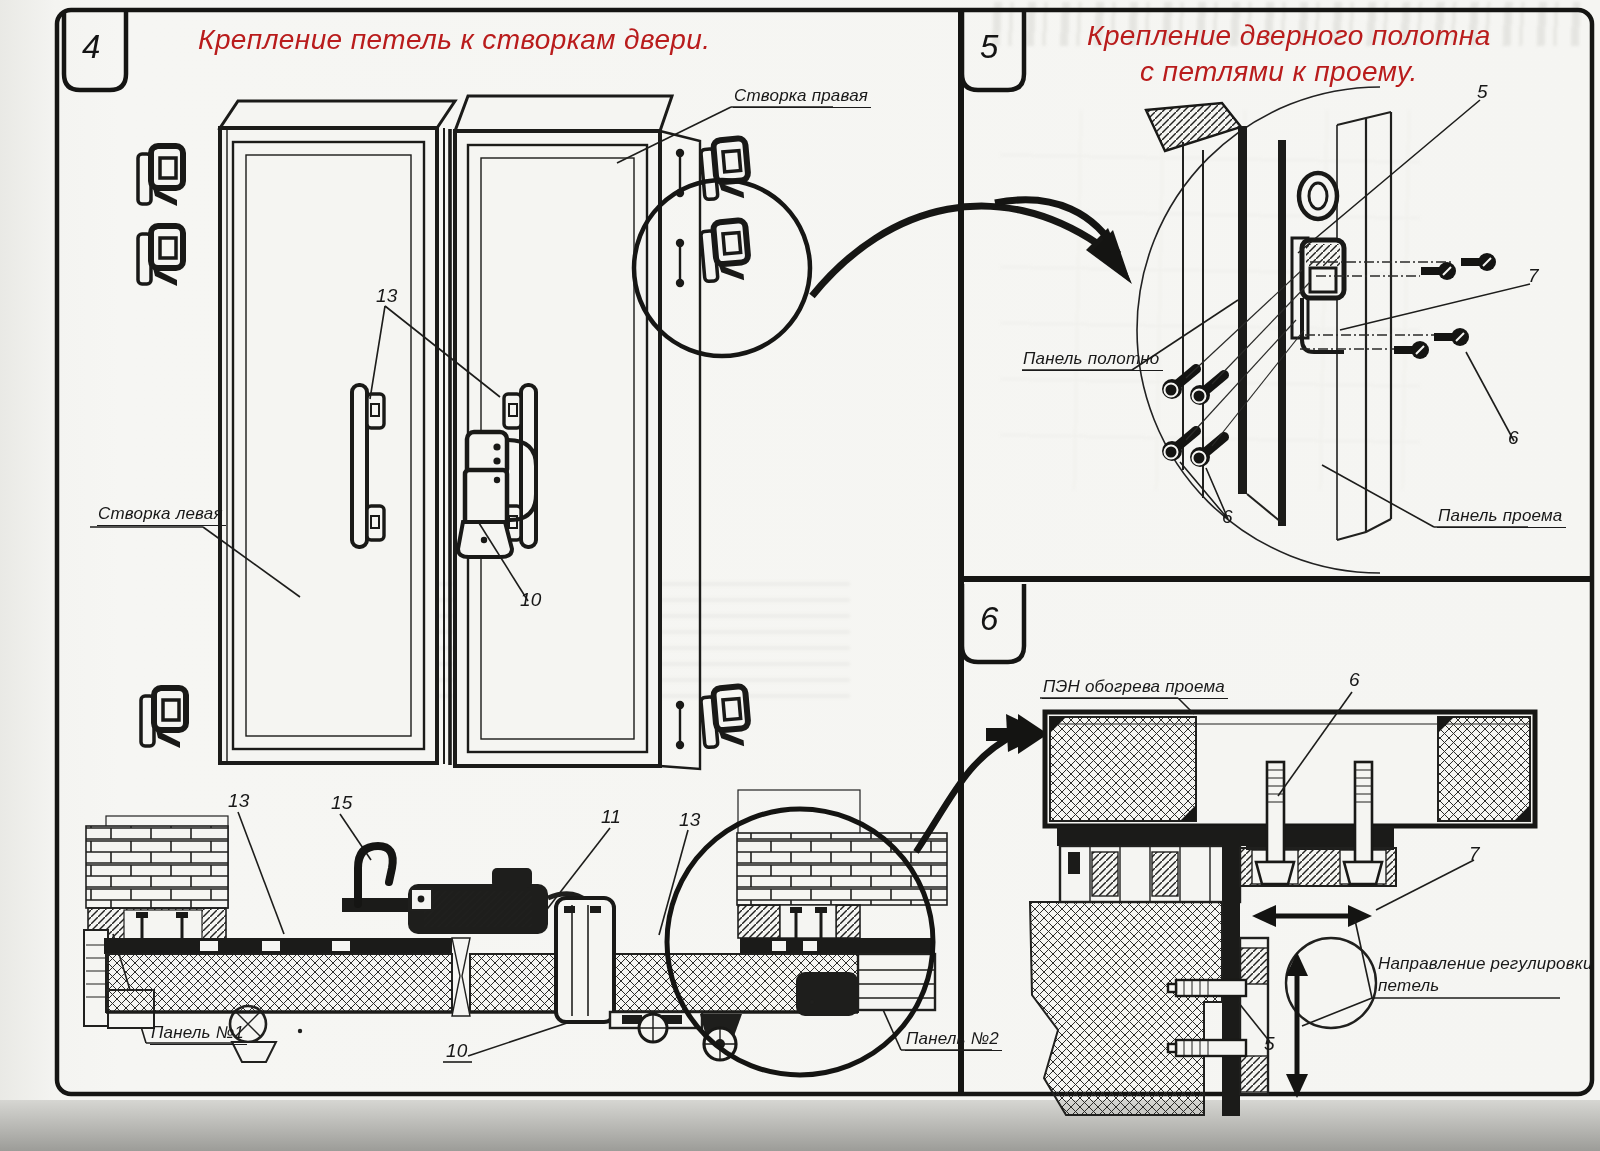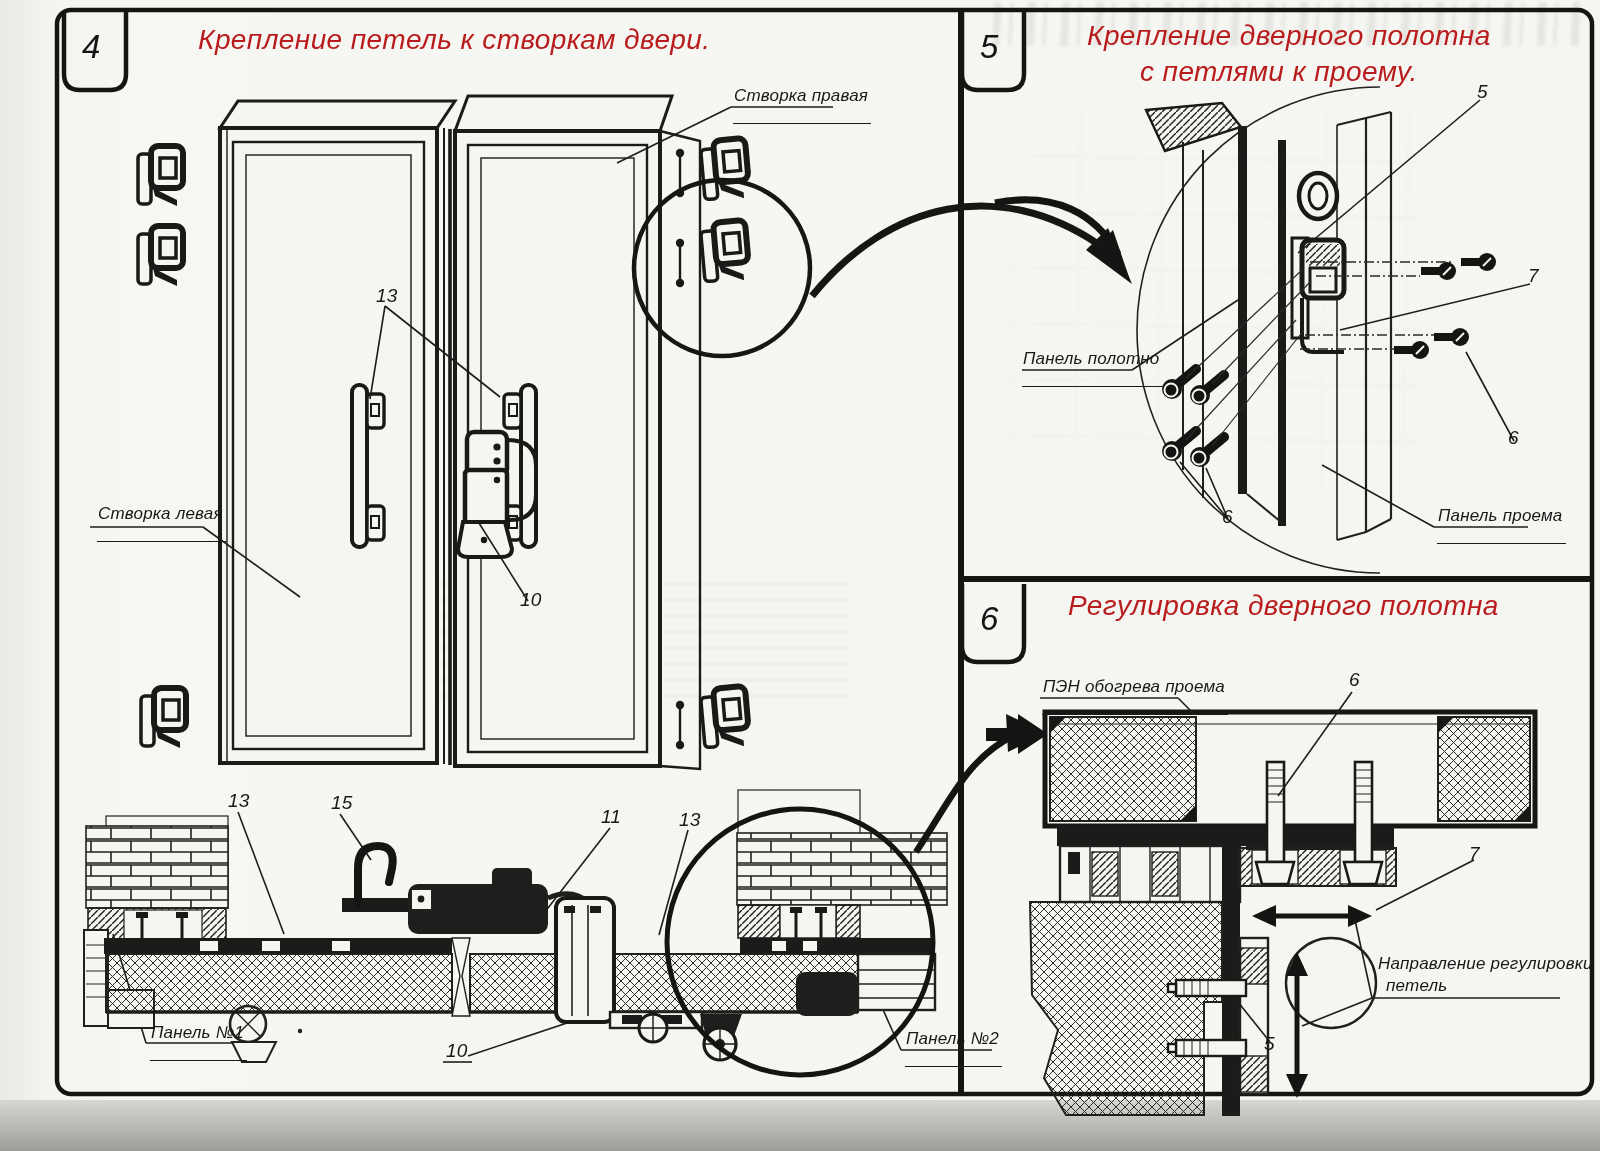--- a/index.html
+++ b/index.html
@@ -17,21 +17,21 @@
                  repeating-linear-gradient(92deg,transparent 0 90px,#ececé8 90px 92px);opacity:.55}
   .g3{left:1000px;top:110px;width:420px;height:380px;
       background:repeating-linear-gradient(1deg,transparent 0 54px,#ebebe7 54px 56px),
                  repeating-linear-gradient(91deg,transparent 0 80px,#ecece8 80px 82px);opacity:.5}
   .g4{left:430px;top:580px;width:420px;height:130px;
       background:repeating-linear-gradient(0deg,transparent 0 12px,#e3e3df 12px 16px);opacity:.45}
   svg{position:absolute;left:0;top:0;}
   .lb{position:absolute;font:italic 17px/1.12 "Liberation Sans",sans-serif;color:#181818;
       white-space:nowrap;letter-spacing:.2px;}
   .num{font:italic 19px/1 "Liberation Sans",sans-serif;}
-  .ul{border-bottom:1.7px solid #1b1b1b;padding:0 3px 18px 1px;}
+  .ul{border-bottom:1.7px solid #1b1b1b;padding:0 3px 2px 1px;}
   .ttl{position:absolute;font:italic 28px/1.3 "Liberation Sans",sans-serif;color:#b91c1c;
        white-space:nowrap;letter-spacing:.4px;}
   .tabnum{position:absolute;font:italic 33px/1 "Liberation Sans",sans-serif;color:#141414;}
 </style>
 </head>
 <body>
 
 <div id="stage">
   <div class="paper"></div>
   <div class="ghost g1"></div>
@@ -365,21 +365,20 @@
     </g>
   </svg>
 
   <div class="tabnum" style="left:82px;top:30px;">4</div>
   <div class="tabnum" style="left:980px;top:30px;">5</div>
   <div class="tabnum" style="left:980px;top:602px;">6</div>
 
   <div class="ttl" style="left:198px;top:22px;">Крепление петель к створкам двери.</div>
   <div class="ttl" style="left:1075px;top:18px;margin-left:12px;">Крепление дверного полотна</div>
   <div class="ttl" style="left:1140px;top:54px;">с петлями к проему.</div>
-  <div class="ttl" style="left:1068px;top:588px;">Регулировка дверного полотна</div>
 
   <div class="lb ul" style="left:733px;top:86px;">Створка правая</div>
   <div class="lb num" style="left:376px;top:286px;">13</div>
   <div class="lb ul" style="left:97px;top:504px;">Створка левая</div>
   <div class="lb num" style="left:520px;top:590px;">10</div>
   <div class="lb num" style="left:228px;top:791px;">13</div>
   <div class="lb num" style="left:331px;top:793px;">15</div>
   <div class="lb num" style="left:601px;top:807px;">11</div>
   <div class="lb num" style="left:679px;top:810px;">13</div>
   <div class="lb ul" style="left:150px;top:1023px;font-style:italic;">Панель №1</div>
@@ -390,15 +389,15 @@
   <div class="lb num" style="left:1528px;top:266px;">7</div>
   <div class="lb ul" style="left:1022px;top:349px;">Панель полотно</div>
   <div class="lb num" style="left:1508px;top:428px;">6</div>
   <div class="lb num" style="left:1222px;top:507px;">6</div>
   <div class="lb ul" style="left:1437px;top:506px;">Панель проема</div>
 
   <div class="lb ul" style="left:1042px;top:677px;">ПЭН обогрева проема</div>
   <div class="lb num" style="left:1349px;top:670px;">6</div>
   <div class="lb num" style="left:1469px;top:844px;">7</div>
   <div class="lb" style="left:1378px;top:954px;">Направление регулировки</div>
-  <div class="lb" style="left:1378px;top:976px;padding-left:8px;">петель</div>
+  <div class="lb" style="left:1378px;top:976px;">петель</div>
   <div class="lb num" style="left:1264px;top:1034px;">5</div>
 </div>
 
 </body></html>

